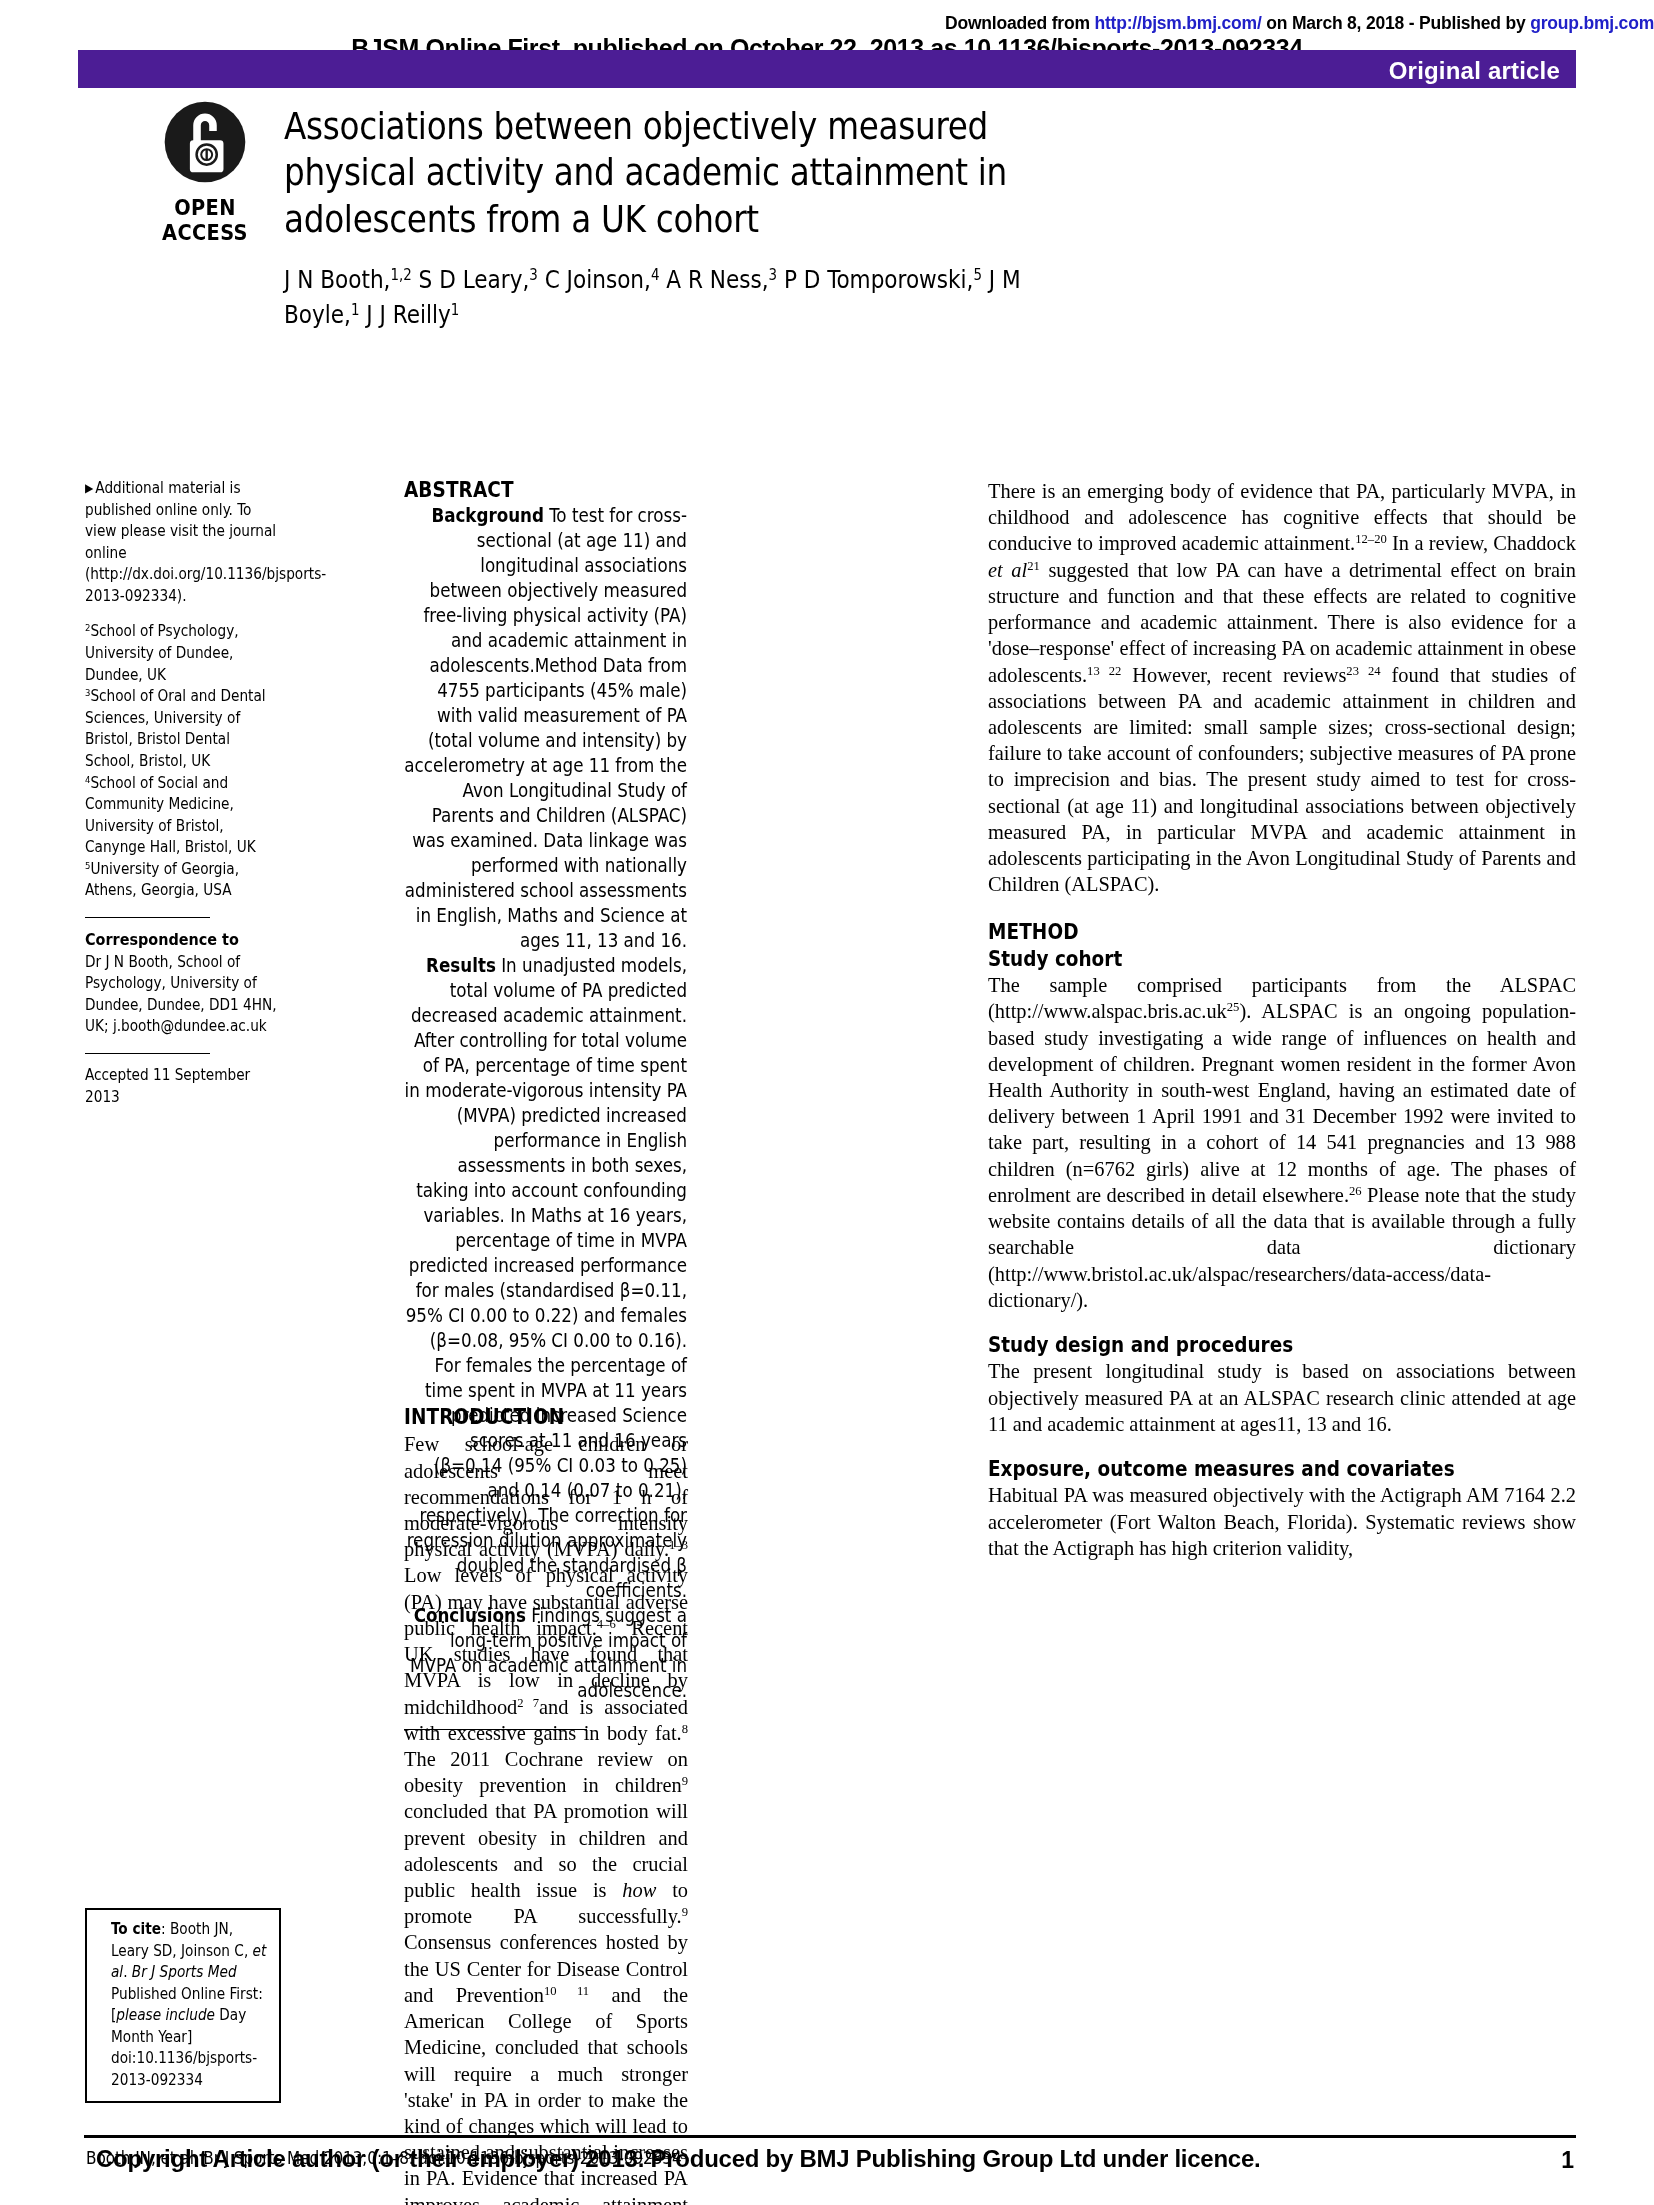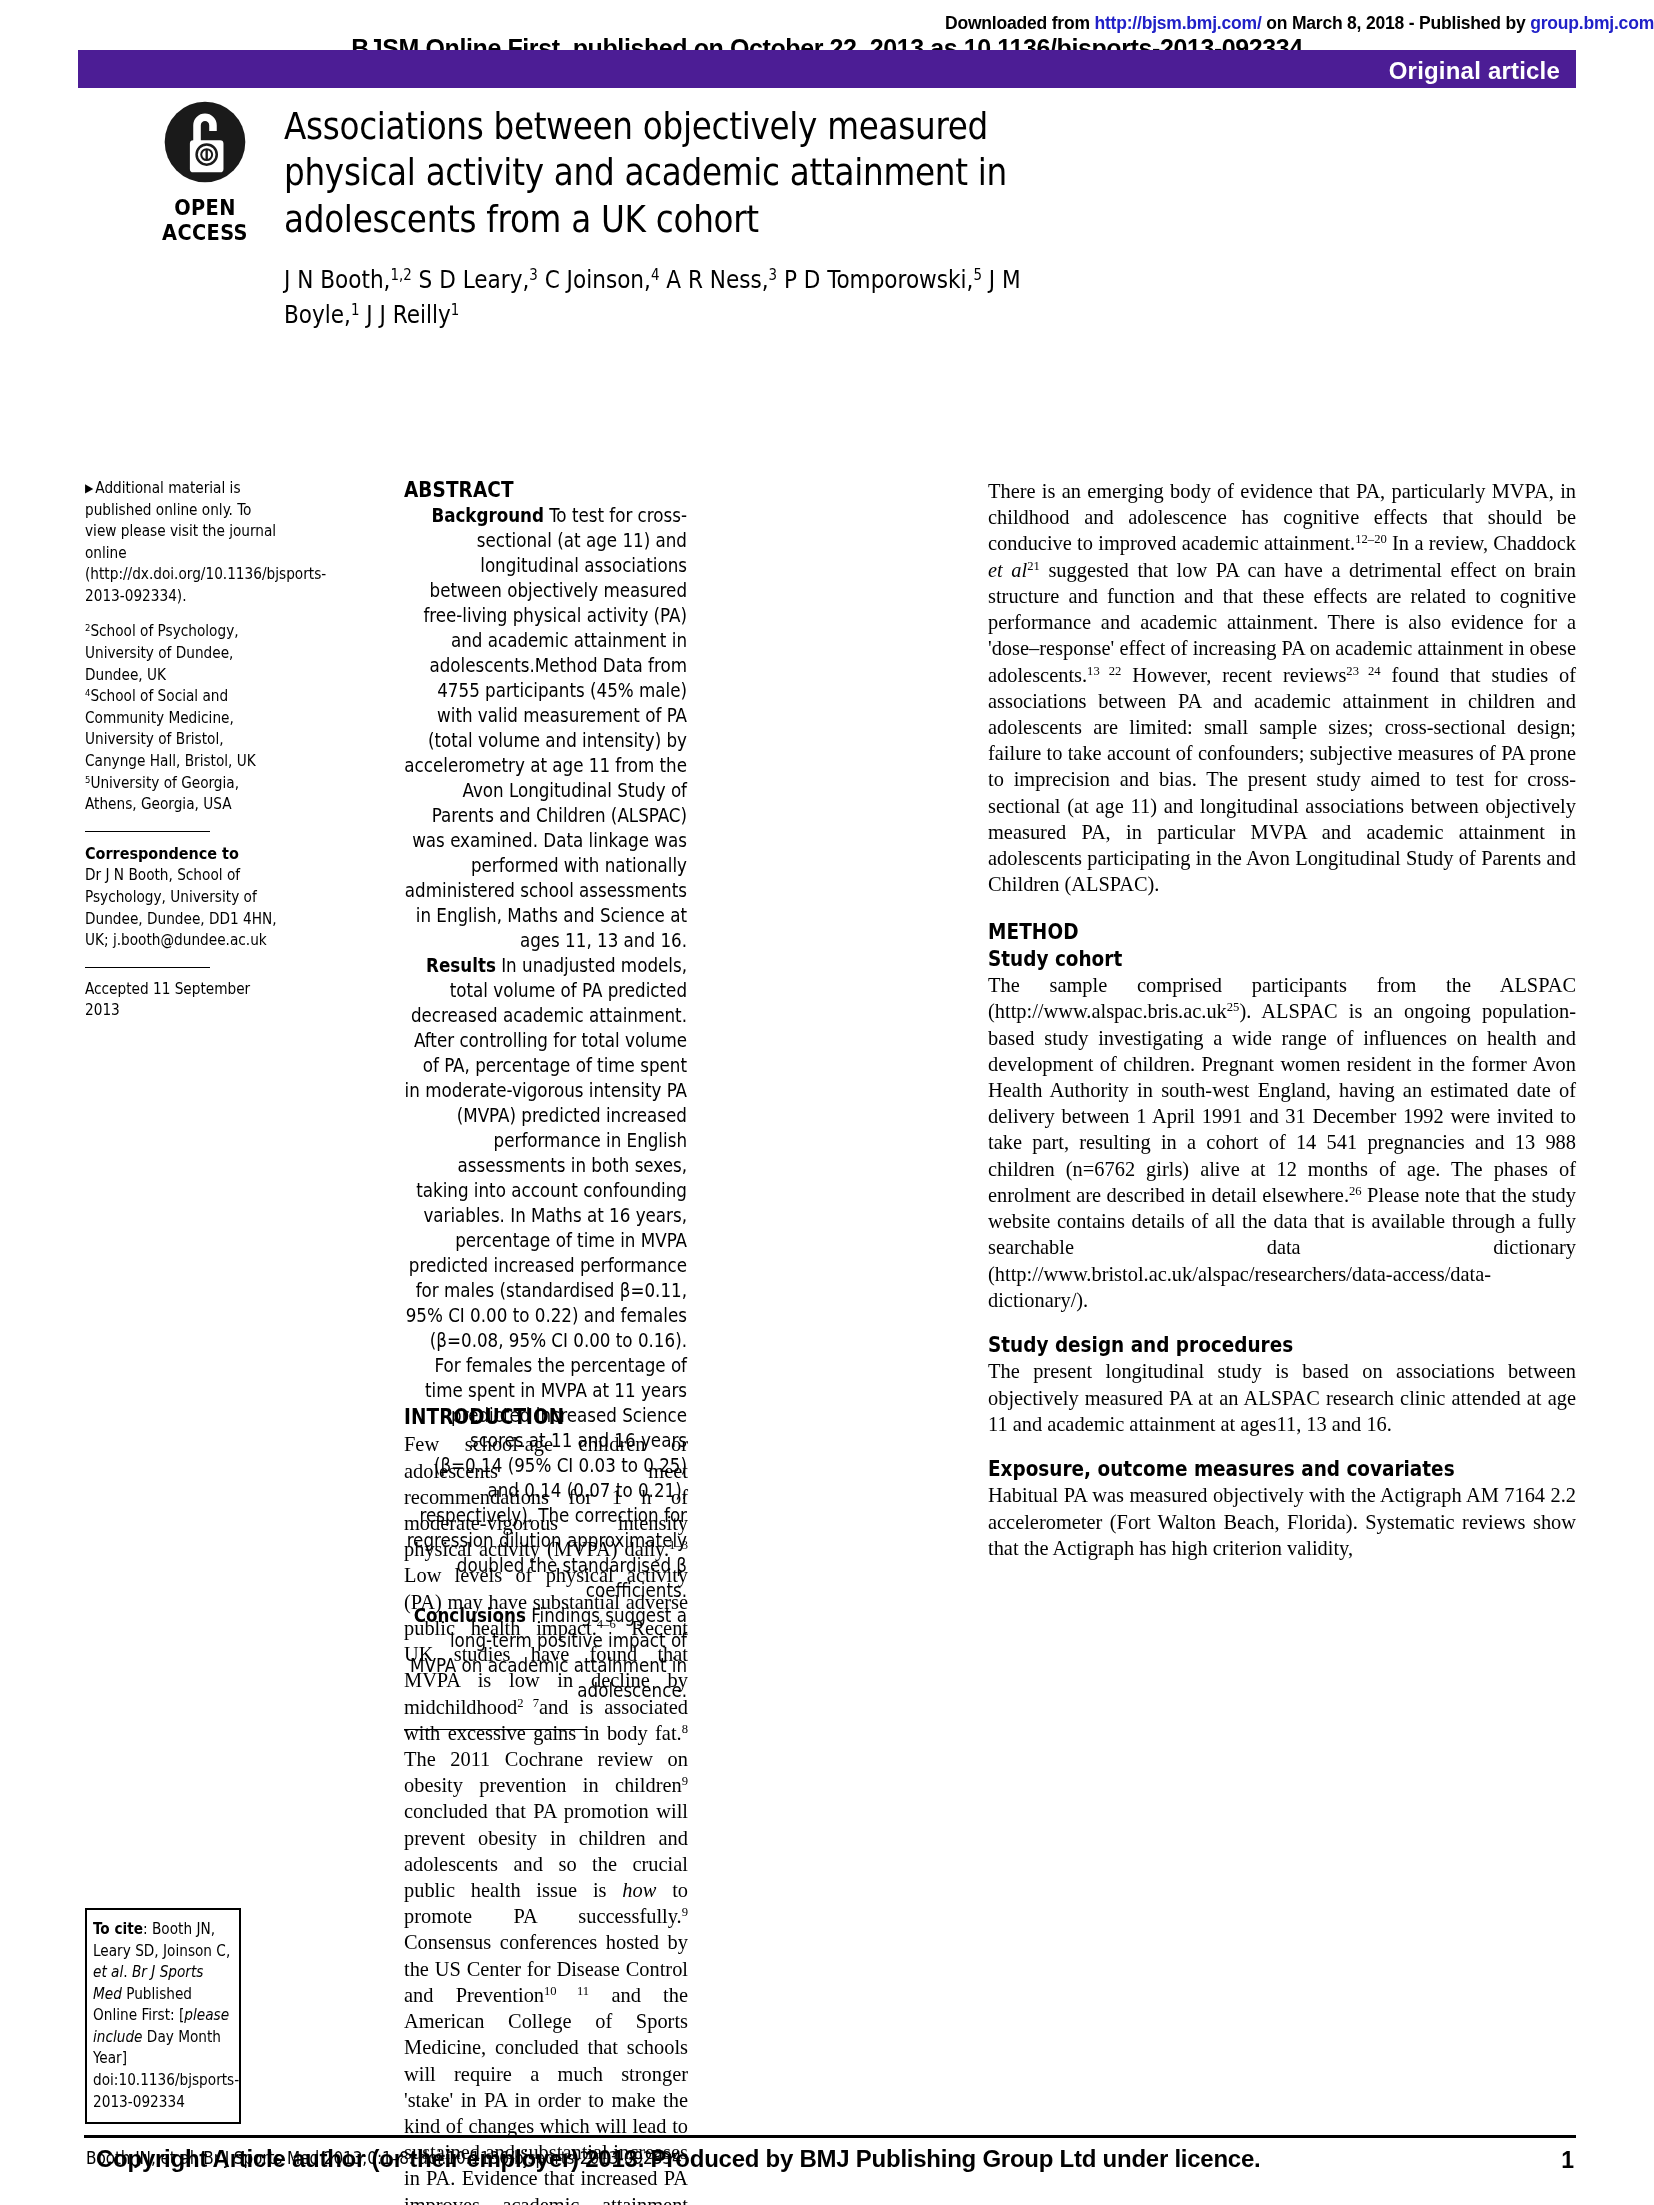--- a/index.html
+++ b/index.html
@@ -147,23 +147,23 @@
   .tri {
     font-size: 12px;
     vertical-align: 1px;
     margin-right: 2px;
   }
 
   #cite-box {
     position: absolute;
     left: 85px;
     top: 1908px;
-    width: 156px;
+    width: 196px;
     border: 2.3px solid #000;
-    padding: 9px 8px 9px 6px;
+    padding: 9px 8px 9px 24px;
     box-sizing: border-box;
     font-family: "DejaVu Sans Condensed", "Liberation Sans", sans-serif;
     font-size: 15.2px;
     line-height: 1.42;
   }
   #cite-box b { font-weight: bold; }
   #cite-box i { font-style: italic; }
 
   
   #col-mid {
@@ -295,20 +295,21 @@
   <div id="title-block">
     <h1 id="article-title">Associations between objectively measured physical activity and academic attainment in adolescents from a UK cohort</h1>
     <div id="author-list"><span>J N Booth,</span><sup>1,2</sup> <span>S D Leary,</span><sup>3</sup> <span>C Joinson,</span><sup>4</sup> <span>A R Ness,</span><sup>3</sup> <span>P D Tomporowski,</span><sup>5</sup> <span>J M Boyle,</span><sup>1</sup> <span>J J Reilly</span><sup>1</sup></div>
   </div>
 
   <div id="col-side">
     <p><span class="tri">▶</span><span>Additional material is published online only. To view please visit the journal online (http://dx.doi.org/10.1136/bjsports-2013-092334).</span></p>
     <div class="gap"></div>
     <div id="affiliations">
         <p><sup>2</sup><span>School of Psychology, University of Dundee, Dundee, UK</span></p>
+        <p><sup>3</sup><span>School of Oral and Dental Sciences, University of Bristol, Bristol Dental School, Bristol, UK</span></p>
         <p><sup>4</sup><span>School of Social and Community Medicine, University of Bristol, Canynge Hall, Bristol, UK</span></p>
         <p><sup>5</sup><span>University of Georgia, Athens, Georgia, USA</span></p>
       </div>
     <hr class="side-rule">
     <p class="side-head">Correspondence to</p>
     <p>Dr J N Booth, School of Psychology, University of Dundee, Dundee, DD1 4HN, UK; j.booth@dundee.ac.uk</p>
     <hr class="side-rule">
     <p>Accepted 11 September 2013</p>
   </div>
 

